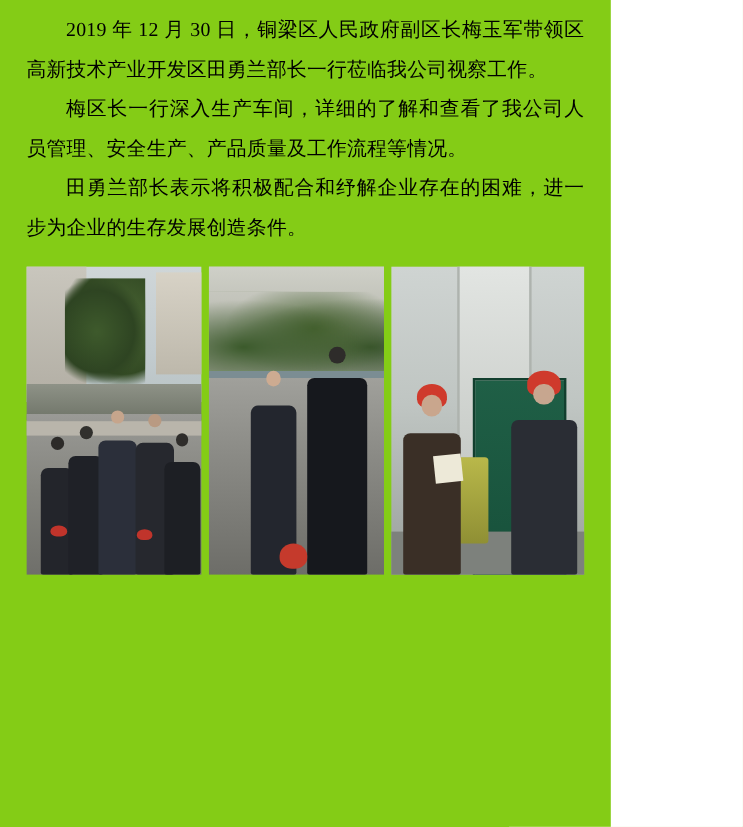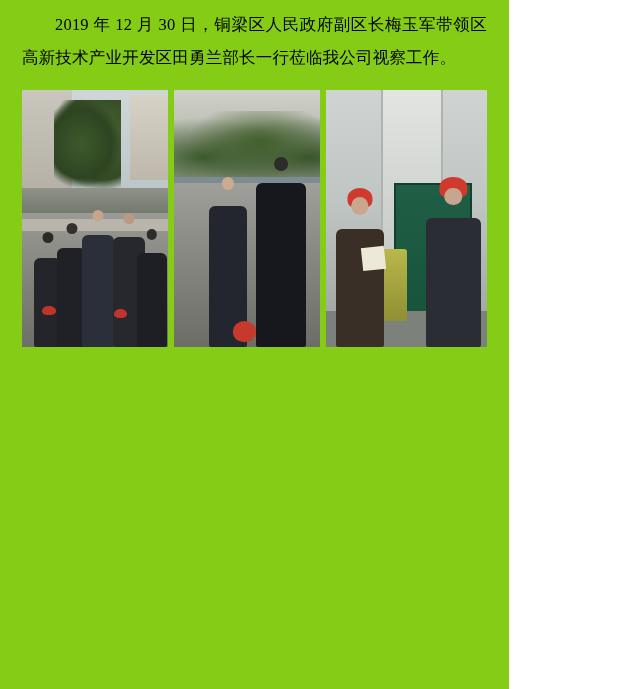--- a/index.html
+++ b/index.html
@@ -191,20 +191,22 @@
     background: #ede9d8; transform: rotate(-6deg);
   }
 </style>
 </head>
 <body>
 
 <div class="page">
 
   <div class="body-text">
     <p class="para">2019 年 12 月 30 日，铜梁区人民政府副区长梅玉军带领区高新技术产业开发区田勇兰部长一行莅临我公司视察工作。</p>
+    <p class="para">梅区长一行深入生产车间，详细的了解和查看了我公司人员管理、安全生产、产品质量及工作流程等情况。</p>
+    <p class="para">田勇兰部长表示将积极配合和纾解企业存在的困难，进一步为企业的生存发展创造条件。</p>
   </div>
 
   <div class="photo-row">
 
     <div class="photo p1">
       <div class="sky"></div>
       <div class="bldg-l"></div>
       <div class="bldg-r"></div>
       <div class="tree"></div>
       <div class="wall"></div>

